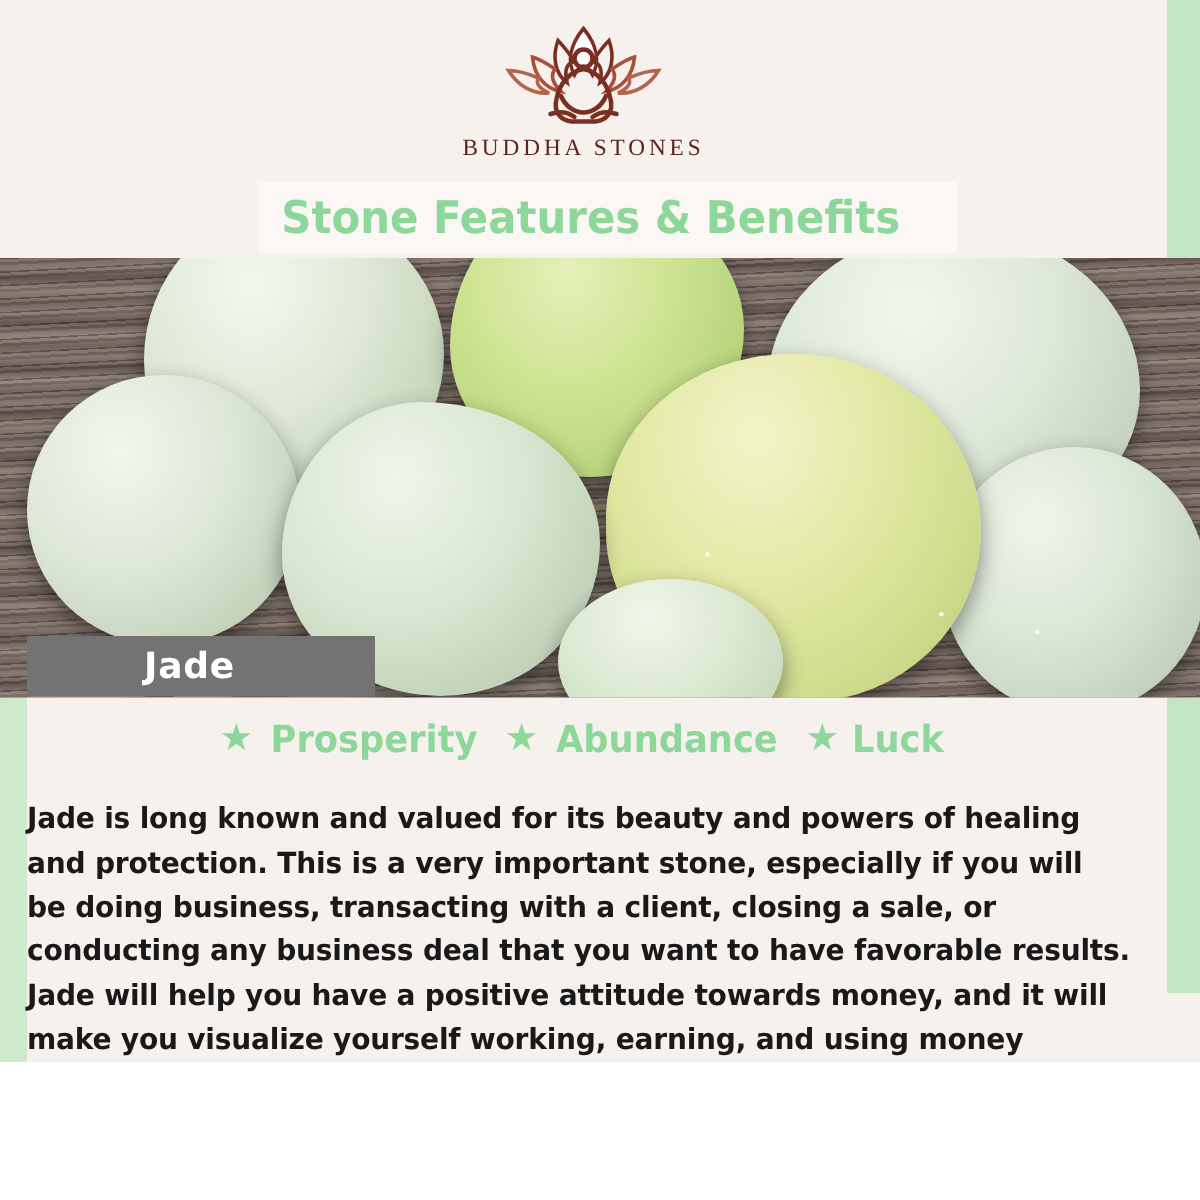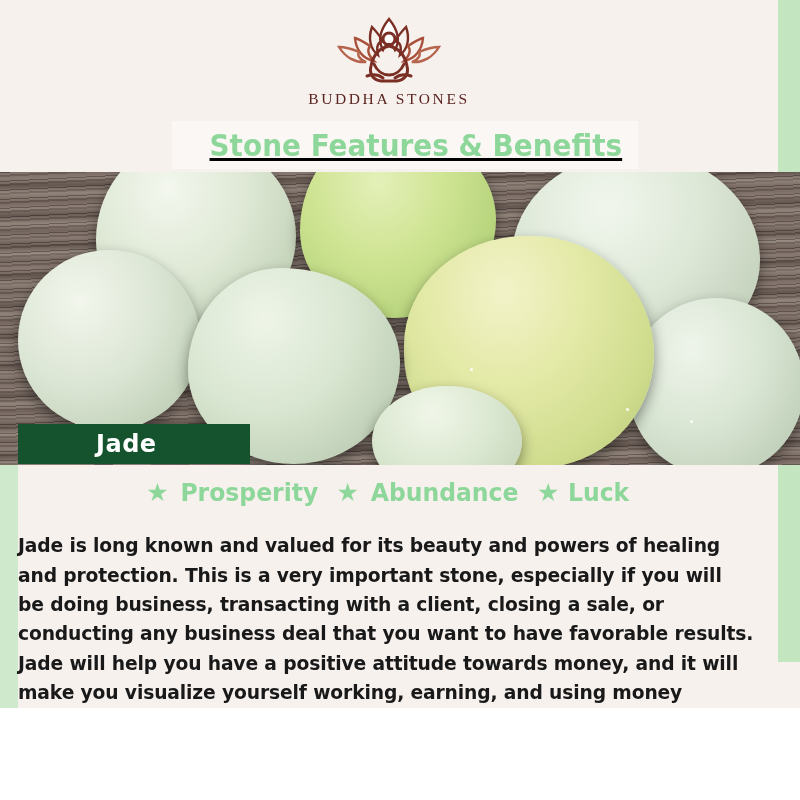--- a/index.html
+++ b/index.html
@@ -97,23 +97,22 @@
   }
 
   
   .title-banner {
     position: absolute;
     left: 172px; top: 121px;
     width: 466px; height: 48px;
     background: #fbf7f4;
     display: flex;
     align-items: center;
-    justify-content: flex-end;
+    justify-content: flex-start;
     z-index: 6;
-    text-decoration: underline;
   }
   .title-text {
     font-family: "DejaVu Sans", sans-serif;
     font-weight: bold;
     font-size: 30px;
     color: #8ed79a;
     letter-spacing: 0px;
     transform: scaleX(0.93);
     white-space: nowrap;
   }
@@ -189,21 +188,21 @@
     position: absolute;
     width: 3px; height: 3px; border-radius: 50%;
     background: rgba(255,255,255,0.9);
   }
 
   
   .jade-label {
     position: absolute;
     left: 18px; top: 424px;
     width: 232px; height: 40px;
-    background: #14532d;
+    background: #737373;
     display: flex;
     align-items: center;
     z-index: 5;
   }
   .jade-text {
     margin-left: 78px;
     font-family: "DejaVu Sans", sans-serif;
     font-weight: bold;
     font-size: 24px;
     color: #ffffff;

